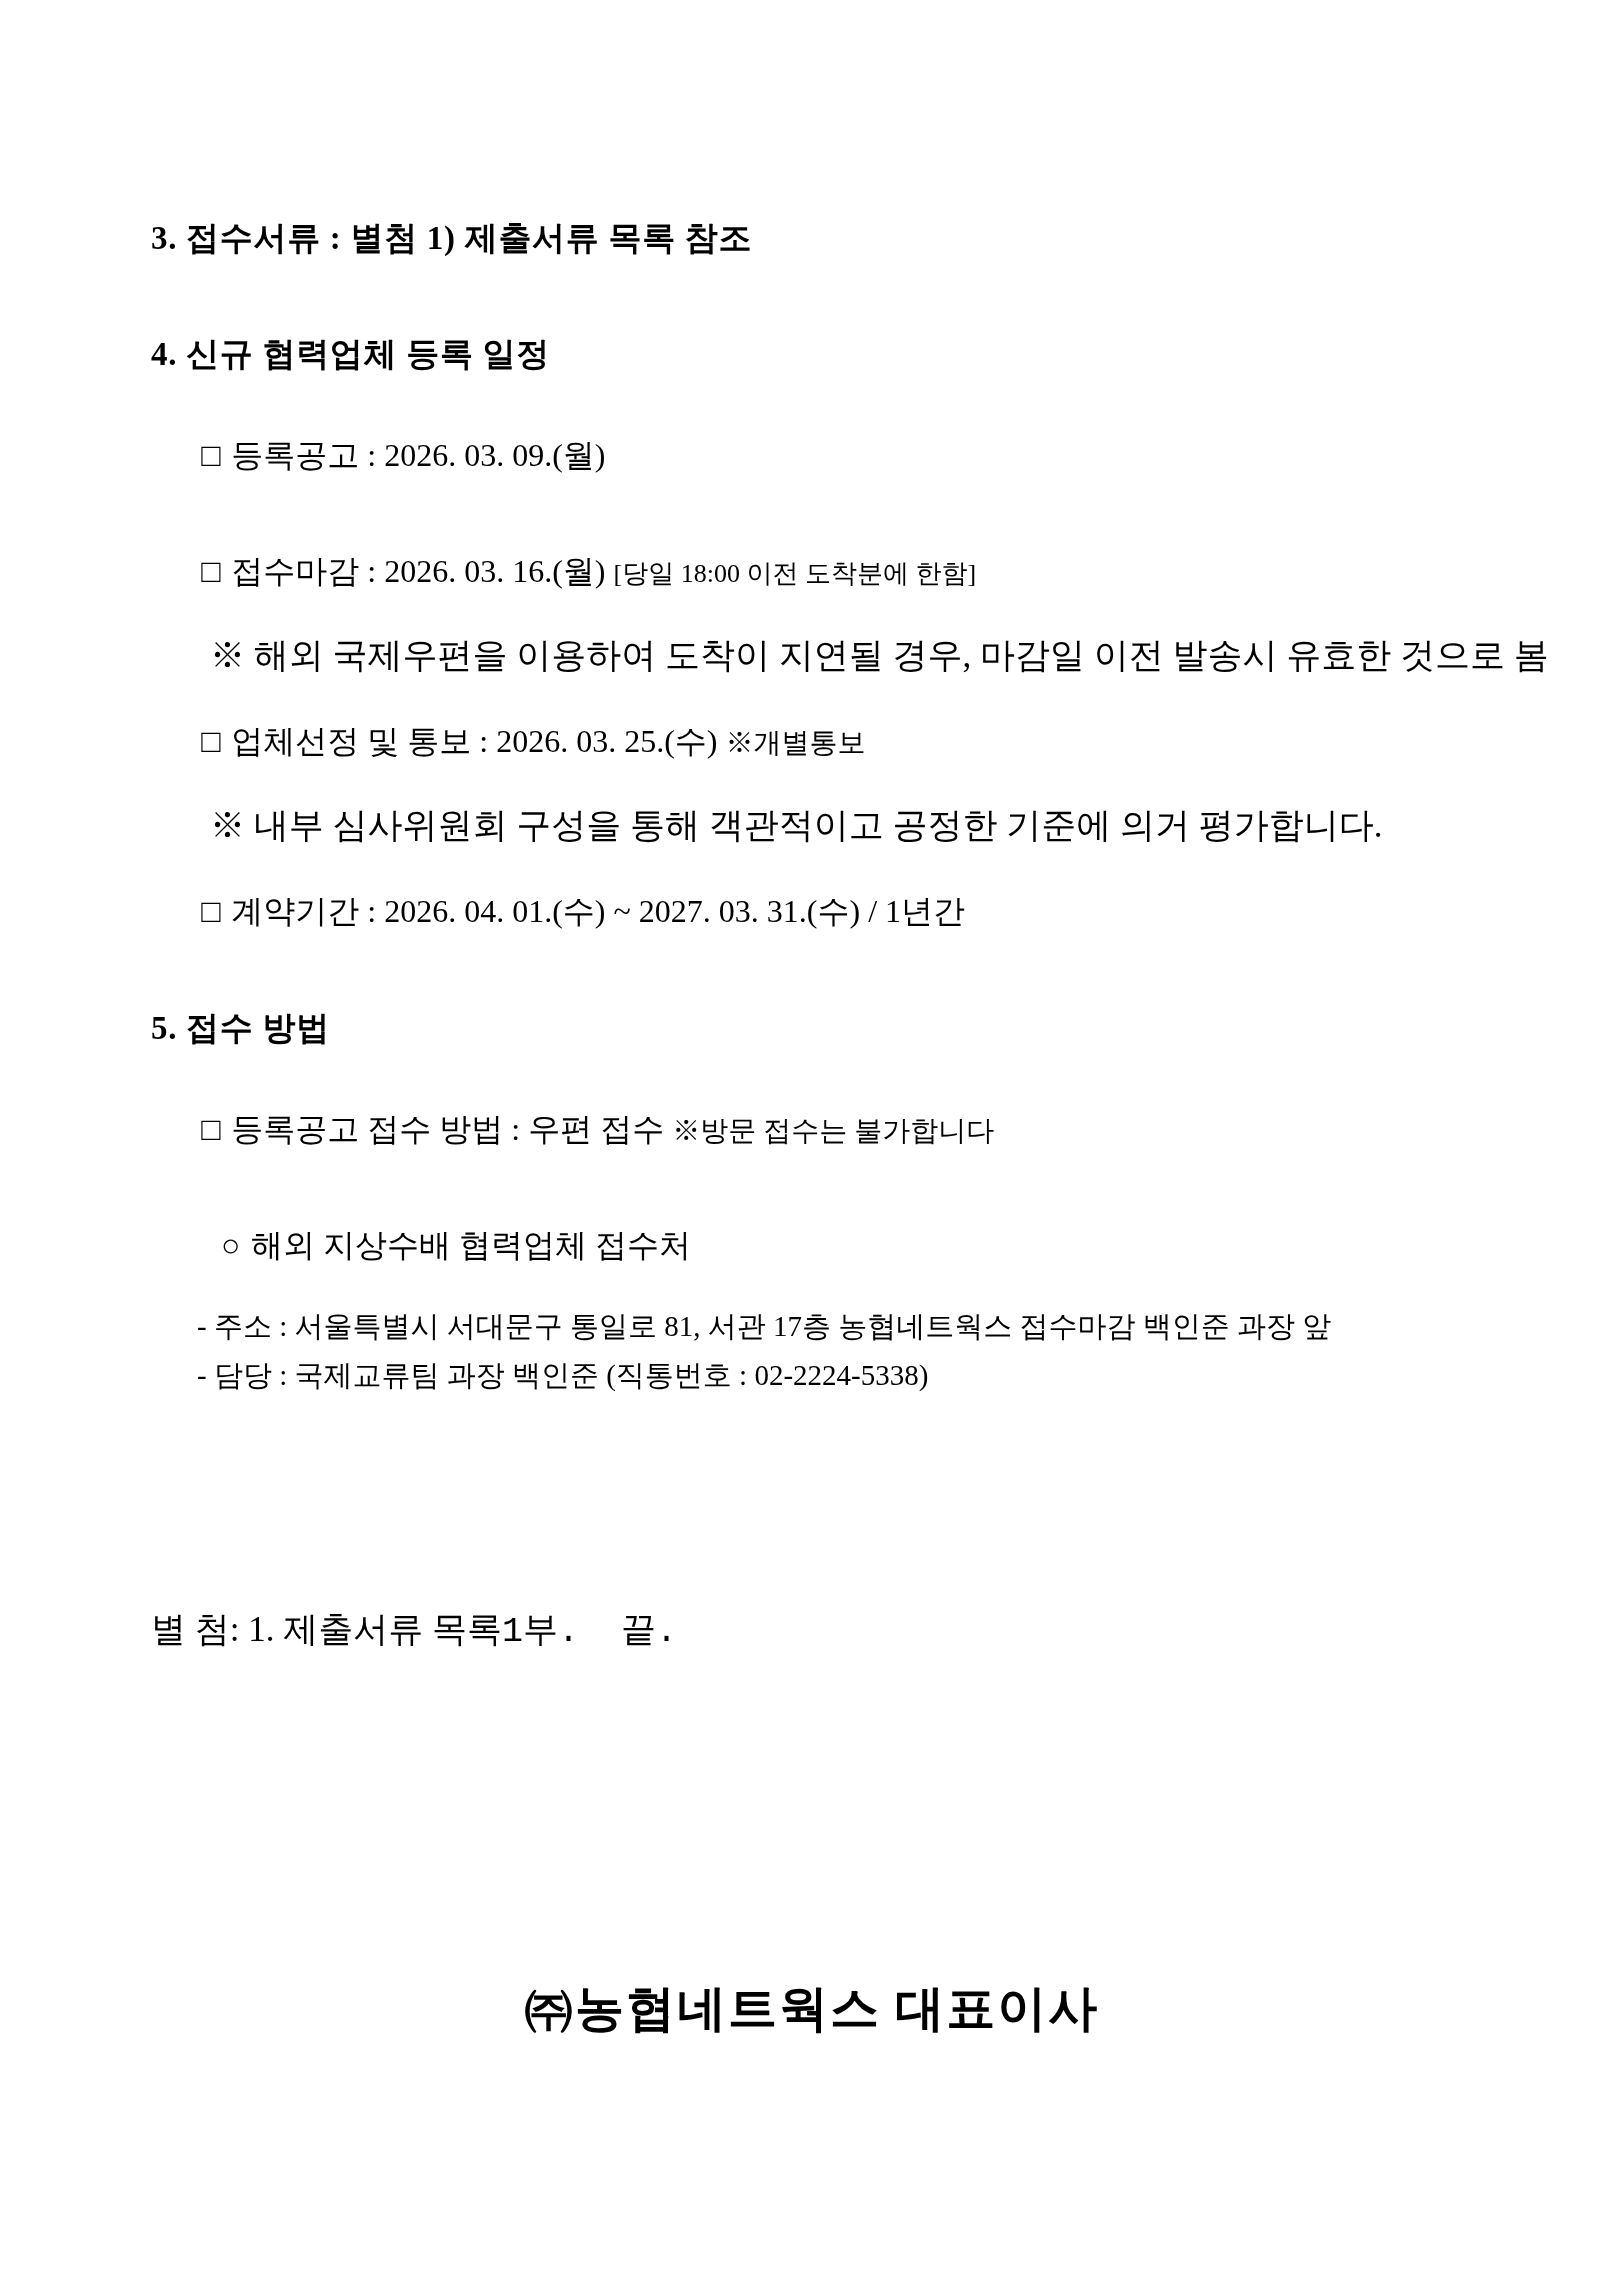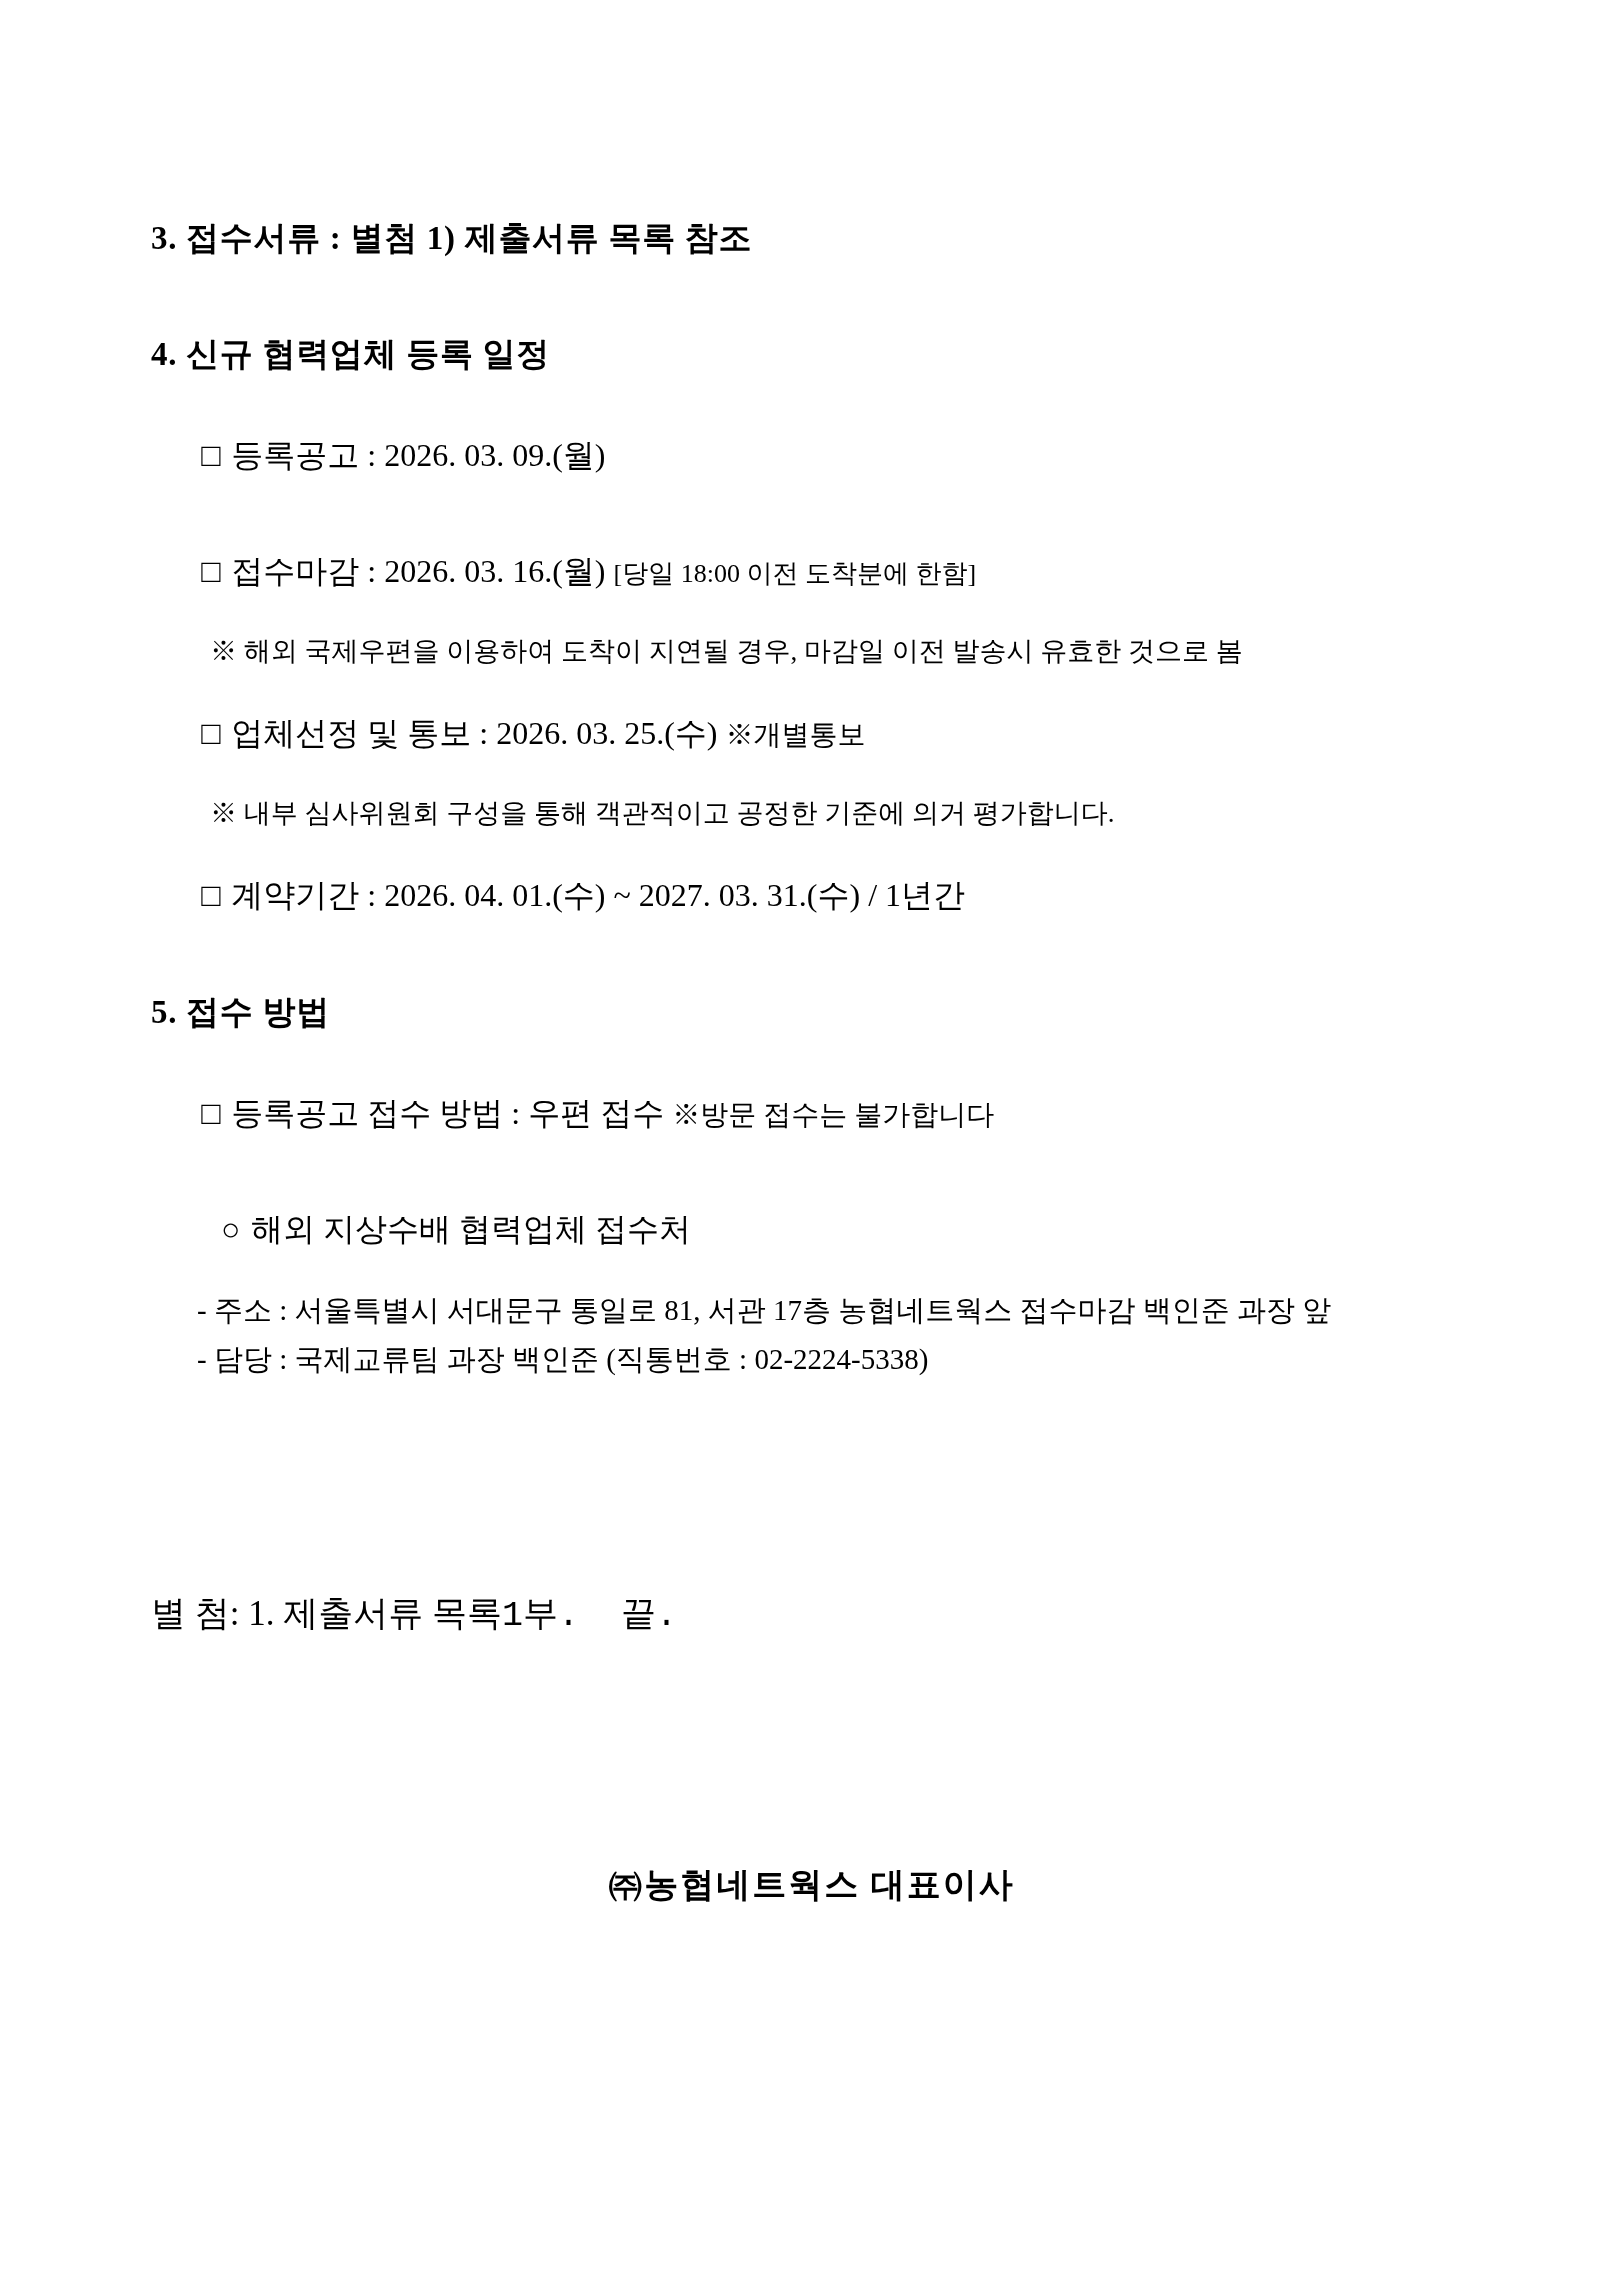--- a/index.html
+++ b/index.html
@@ -38,21 +38,21 @@
     font-size: 32px;
     white-space: pre;
     padding-left: 18.3px;
     line-height: 1.0;
   }
   .item .mark {
     display: inline-block;
     width: 30px;
   }
   .note {
-    font-size: 27px;
+    font-size: 35px;
     white-space: pre;
     padding-left: 59px;
     line-height: 1.0;
   }
   .subdash {
     font-size: 29px;
     white-space: pre;
     padding-left: 46px;
     line-height: 1.0;
   }
@@ -71,23 +71,23 @@
   }
   .attach-left { }
   .attach-right {
     font-family: Liberation Mono, monospace;
   }
 
   .signature {
     position: absolute;
     left: 0;
     right: 0;
-    top: 1862px;
+    top: 1976px;
     text-align: center;
-    font-size: 34px;
+    font-size: 49px;
     font-weight: bold;
     letter-spacing: 2px;
     white-space: pre;
   }
 </style>
 </head>
 <body>
 
 <div class="page">
 

